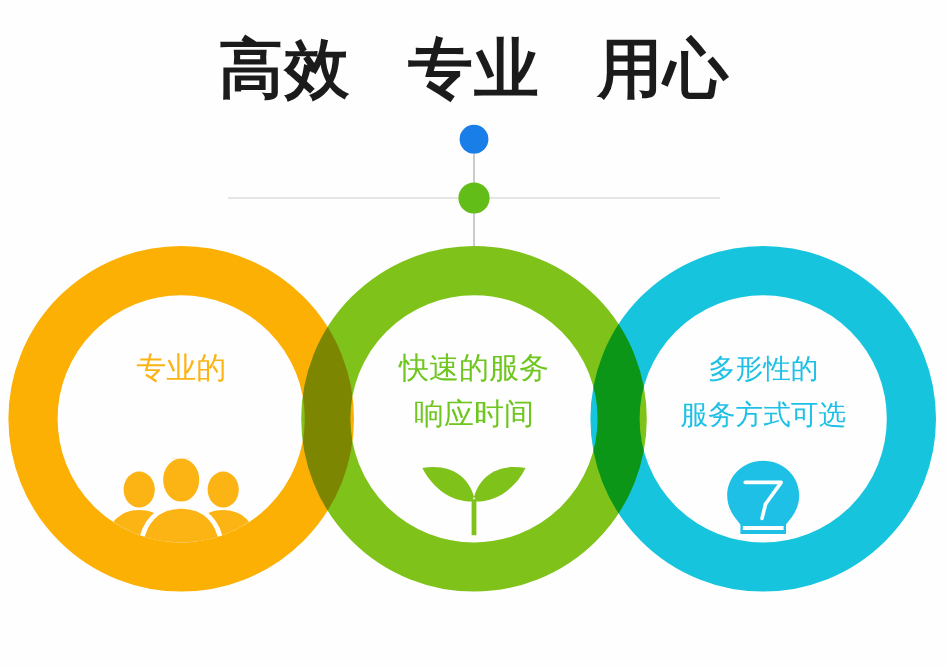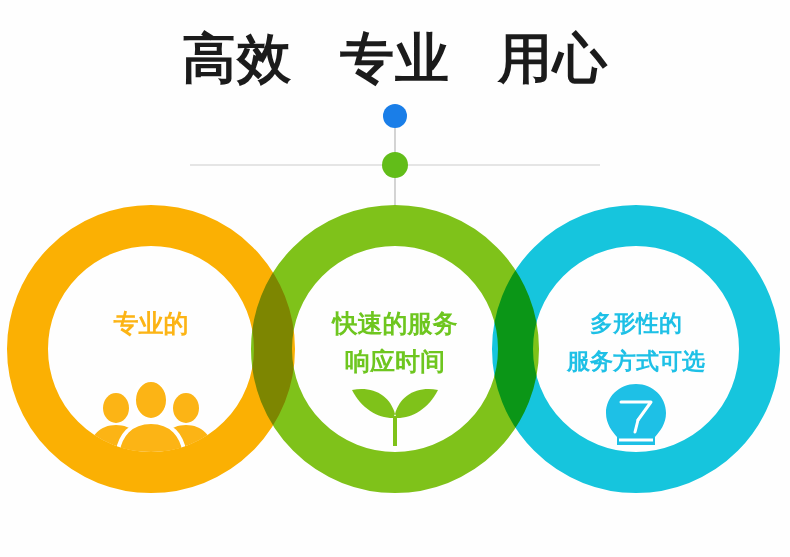--- a/index.html
+++ b/index.html
@@ -81,25 +81,25 @@
     border-radius: 50%;
     overflow: hidden;
     text-align: center;
   }
   .cb-a { left: 48px;  top: 246px; }
   .cb-b { left: 292px; top: 246px; }
   .cb-c { left: 533px; top: 246px; }
 
   .c-title {
     position: relative;
-    margin: 16px;
+    margin: 0;
     padding-top: 42px;
     font-size: 25px;
     line-height: 38px;
-    font-weight: 700;
+    font-weight: 400;
     white-space: nowrap;
     user-select: none;
   }
   .c-title .l2 { display: block; }
   .cb-a .c-title { color: #fcb415; }
   .cb-b .c-title { color: #6ec61f; }
   .cb-c .c-title { color: #1ec0e6; }
   .cb-c .c-title { font-size: 23px; }
 
   .c-icon {

